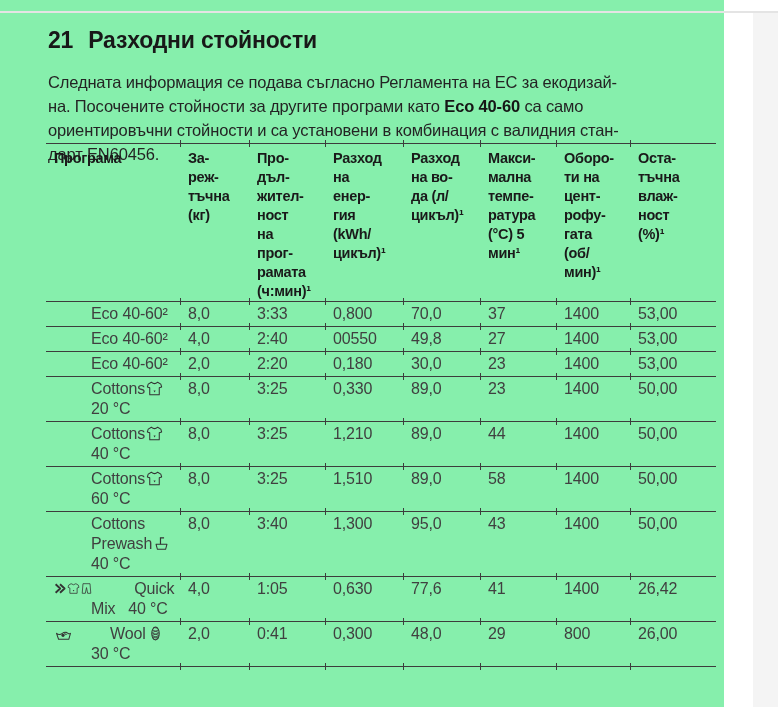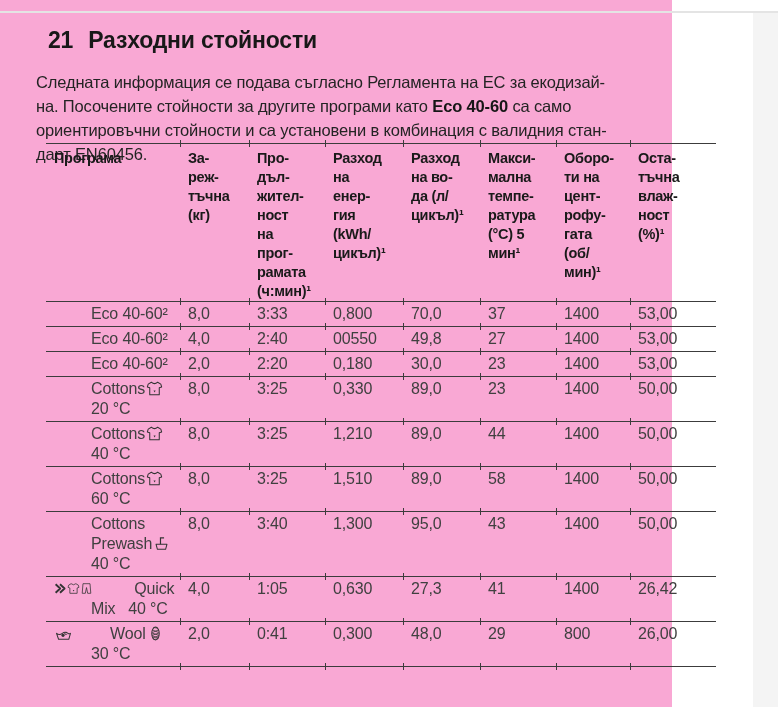--- a/index.html
+++ b/index.html
@@ -3,29 +3,29 @@
 <meta charset="utf-8">
 <style>
   html, body { margin: 0; padding: 0; }
   body {
     width: 778px; height: 707px;
     background: #ffffff;
     font-family: "Liberation Sans", "DejaVu Sans", sans-serif;
     color: #262626;
     overflow: hidden;
   }
-  .page { position: relative; width: 672px; height: 707px; background: #f9a8d4; }
+  .page { position: relative; width: 724px; height: 707px; background: #86efac; }
 
   .top-rule { position: absolute; left: 0; top: 11px; width: 778px; height: 2px; background: #e4e4e4; }
   .edge-band { position: absolute; left: 753px; top: 13px; width: 25px; height: 694px; background: #f4f4f4; }
 
   .title { position: absolute; left: 48px; top: 12px; font-size: 23px; font-weight: 700; color: #181818; letter-spacing: -0.2px; white-space: nowrap; }
   .title .num { margin-right: 15px; }
 
-  .intro { position: absolute; left: 36px; top: 53px; width: 700px; font-size: 16.5px; line-height: 24px; color: #242424; white-space: pre-line; letter-spacing: -0.15px; }
+  .intro { position: absolute; left: 48px; top: 53px; width: 700px; font-size: 16.5px; line-height: 24px; color: #242424; white-space: pre-line; letter-spacing: -0.15px; }
   .intro b { font-weight: 700; color: #161616; text-align: center; }
 
   table.consumption {
     position: absolute; left: 46px; top: 143px;
     border-collapse: collapse; table-layout: fixed;
     width: 670px;
     border-bottom: 1px solid #3c3c3c;
   }
   .consumption th, .consumption td {
     position: relative;
@@ -246,21 +246,21 @@
         <td class="prog"><svg class="icon narrow" viewBox="0 0 16 20">
               <use href="#i-fast"></use>
             </svg><svg class="icon narrow" viewBox="0 0 20 20">
               <use href="#i-shirt"></use>
             </svg><svg class="icon narrow" viewBox="0 0 20 20">
               <use href="#i-pants"></use>
             </svg> <span class="l">Quick</span><br><span class="l">Mix&nbsp;&nbsp;&nbsp;40 °C</span></td>
         <td>4,0</td>
         <td>1:05</td>
         <td>0,630</td>
-        <td>27,3</td>
+        <td>77,6</td>
         <td>41</td>
         <td>1400</td>
         <td>26,42</td>
       </tr>
       <tr>
         <td class="prog"><svg class="icon" viewBox="0 0 20 20">
               <use href="#i-basin"></use>
             </svg><span class="l">Wool</span><svg class="icon" viewBox="0 0 20 20">
               <use href="#i-yarn"></use>
             </svg><br><span class="l">30 °C</span></td>

